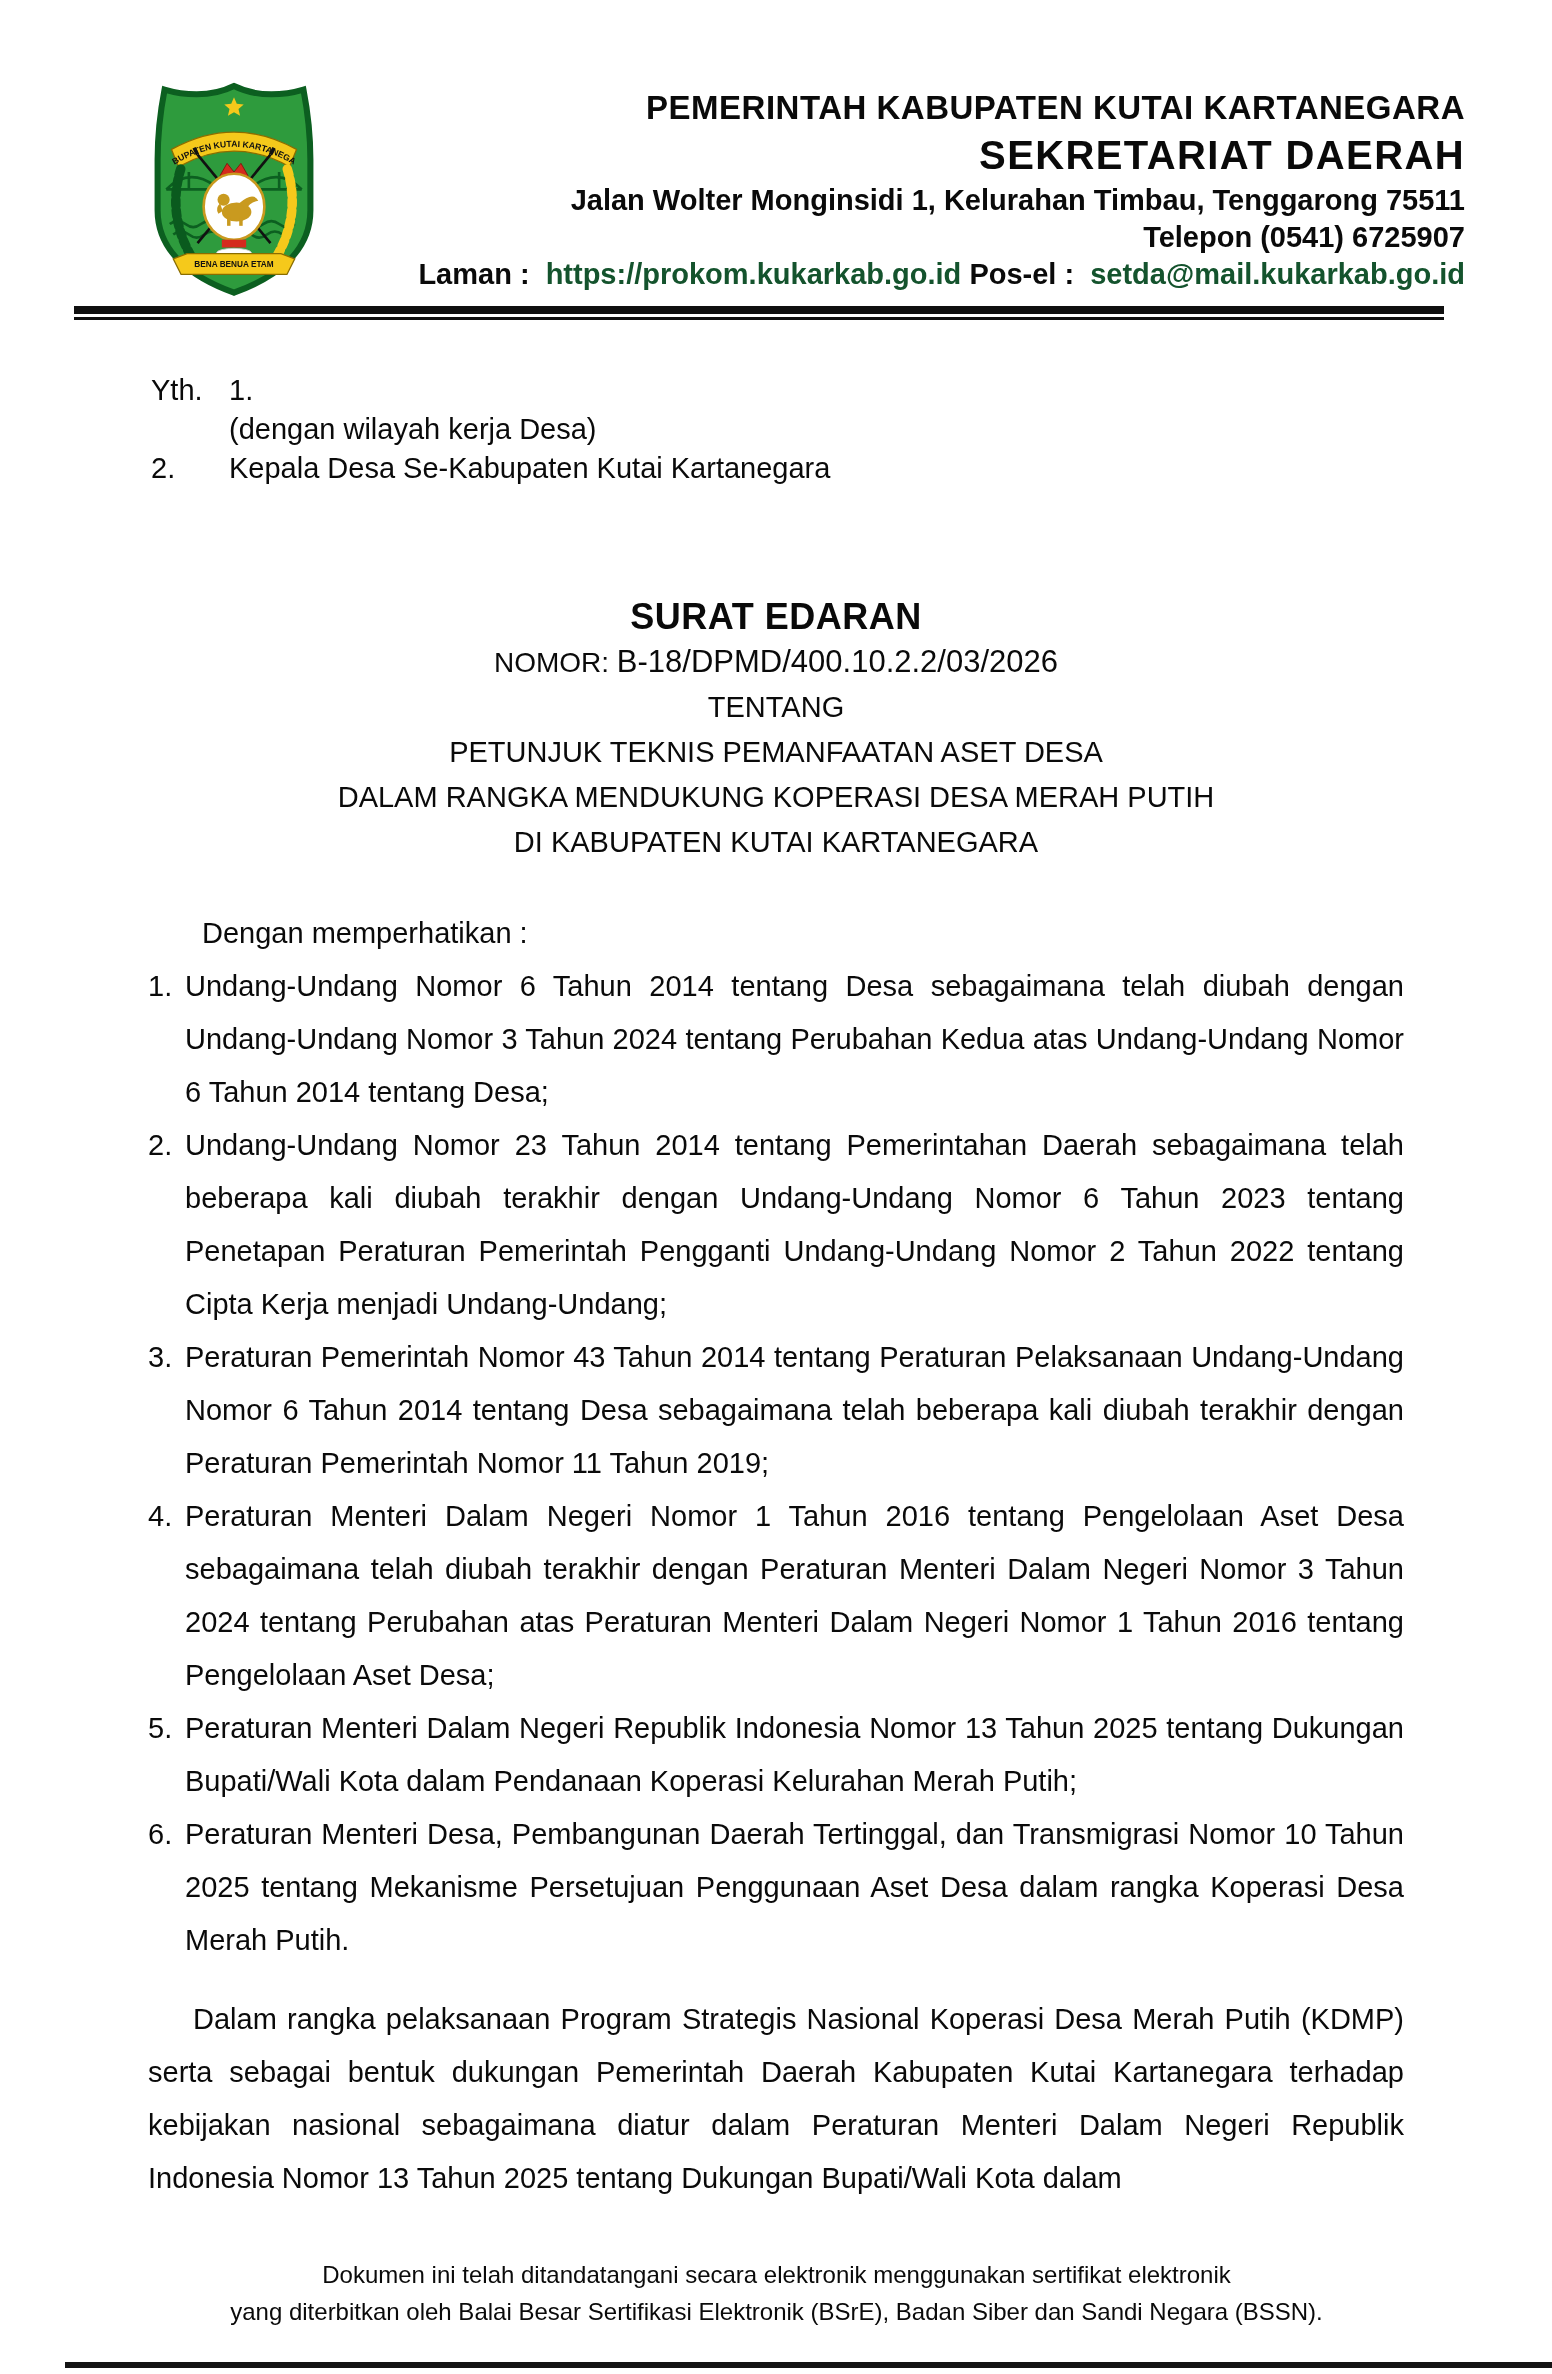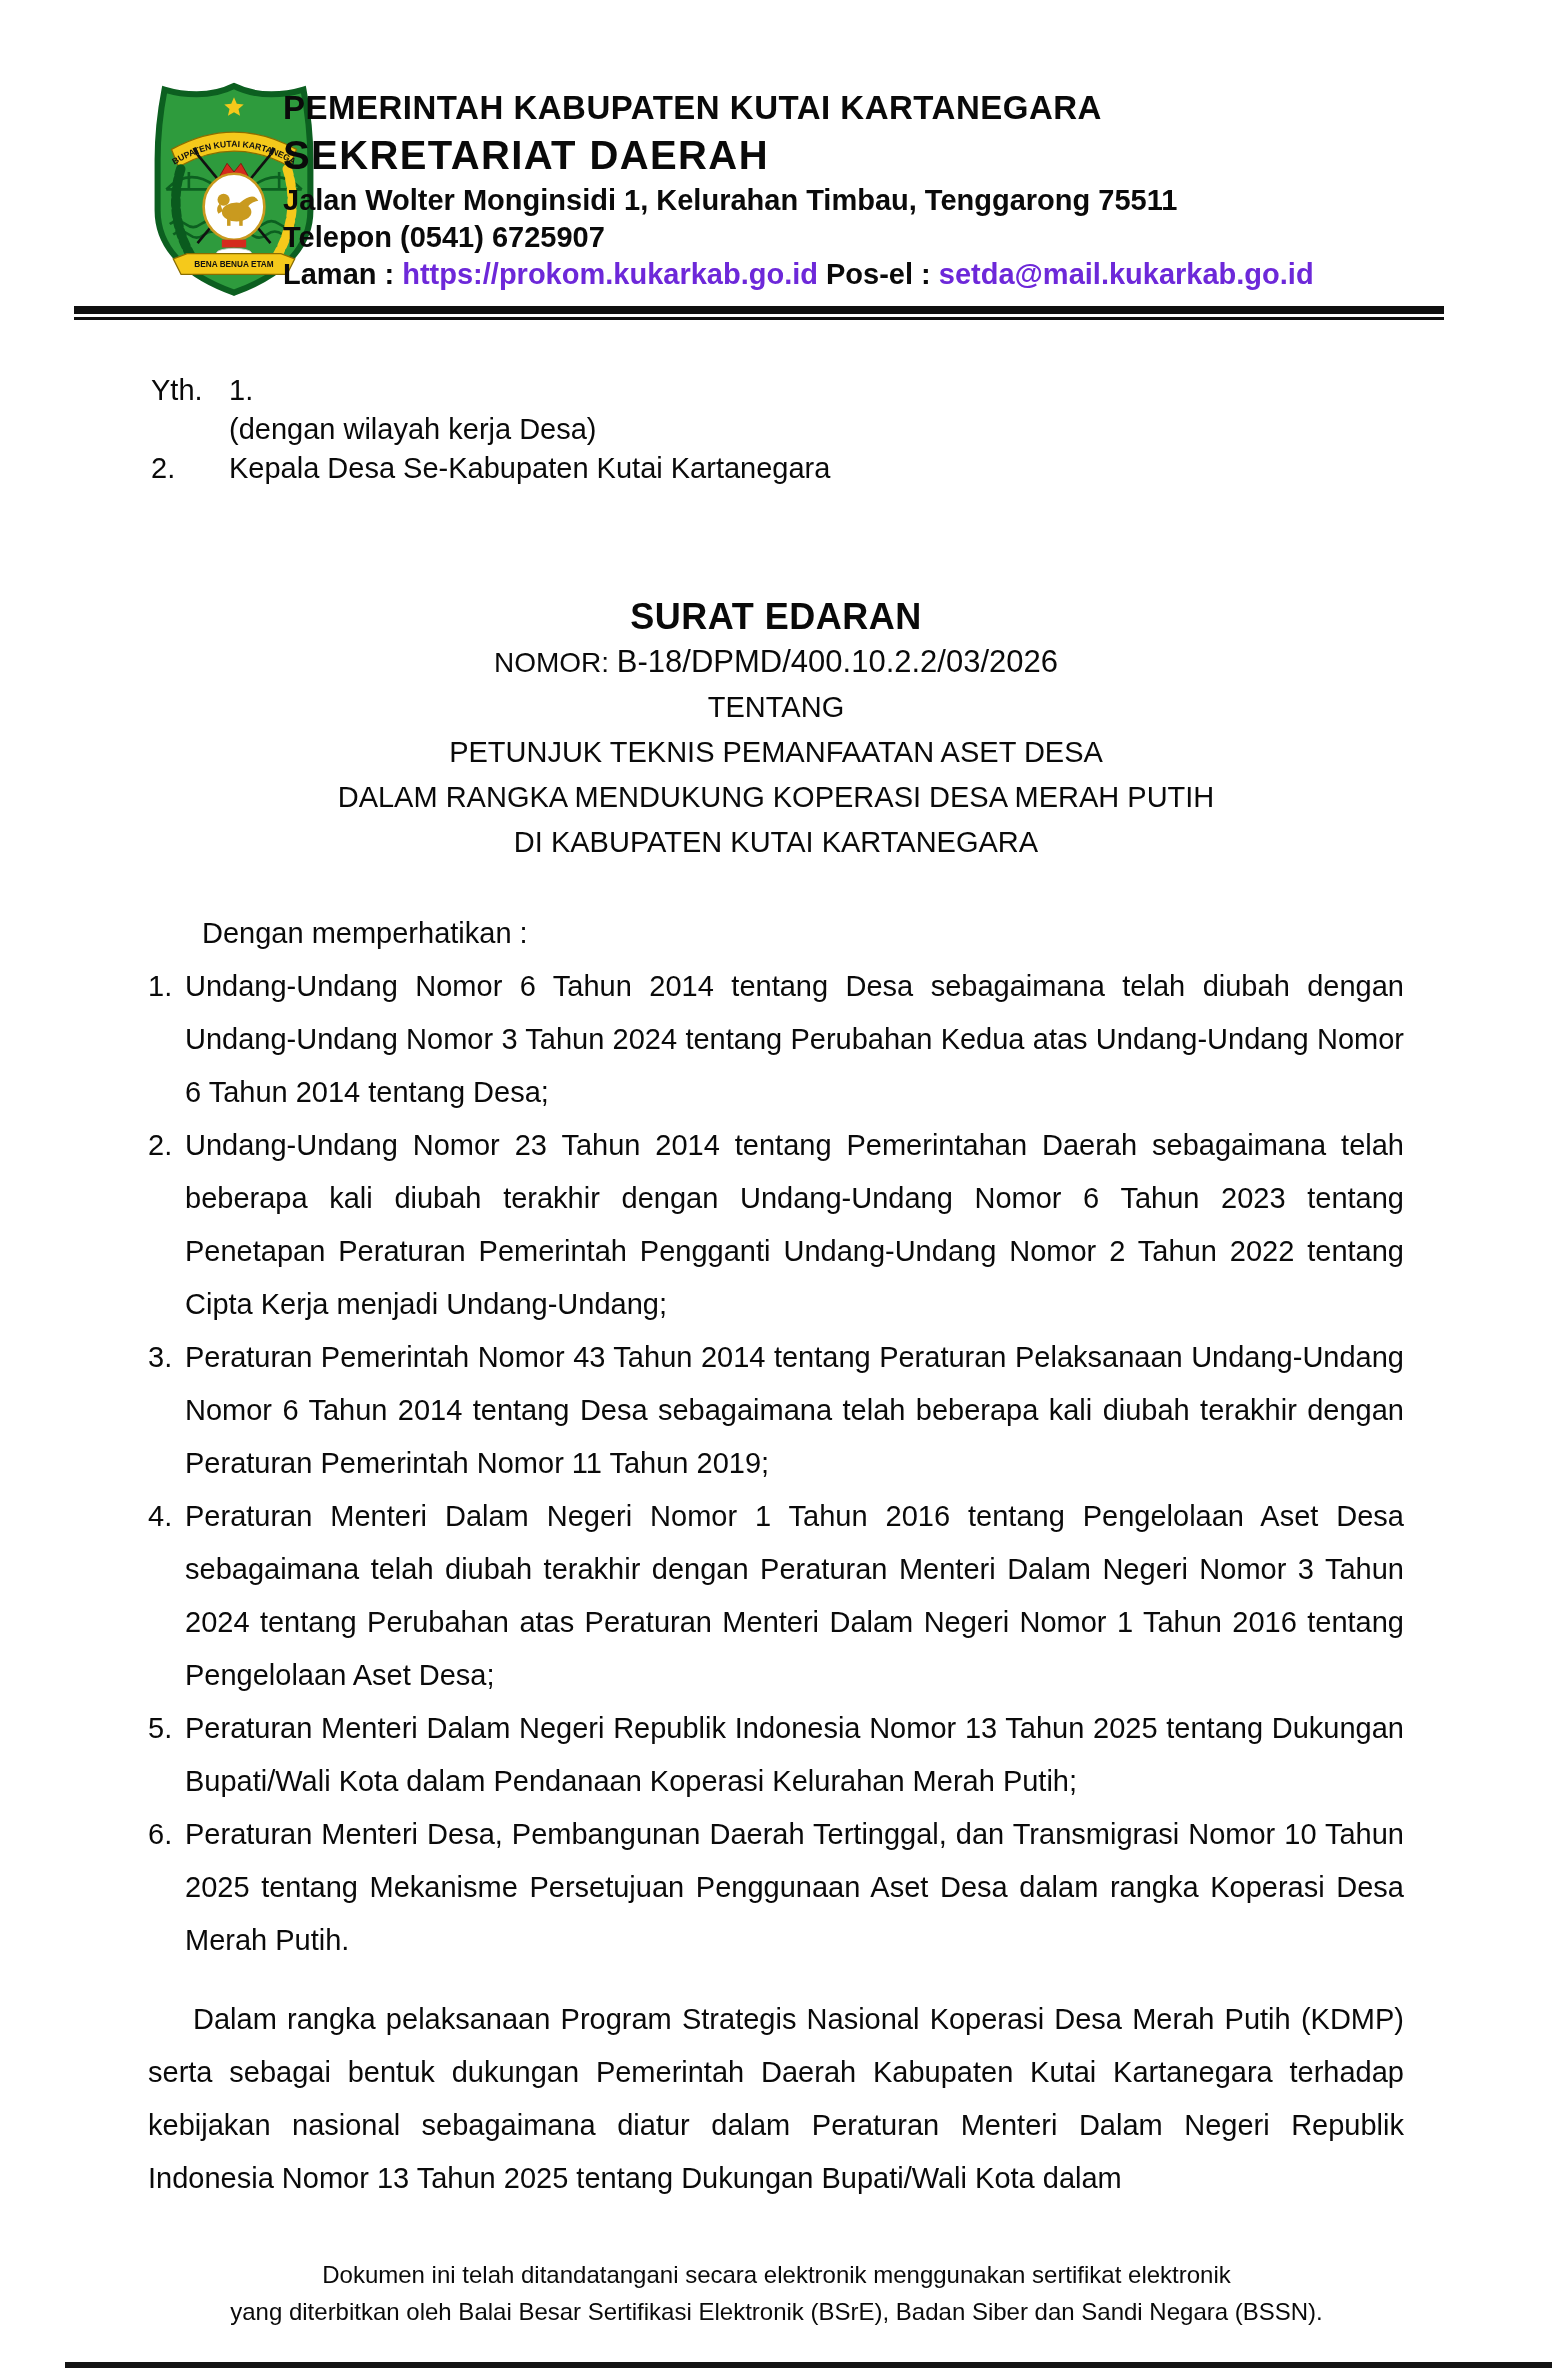--- a/index.html
+++ b/index.html
@@ -7,25 +7,25 @@
     position:relative;
     width:1553px;height:2375px;
     background:#ffffff;
     font-family:"Liberation Sans",sans-serif;
     color:#0a0a0a;
     overflow:hidden;
     margin:0 auto;
   }
   
   .logo{position:absolute;left:147px;top:80px;width:174px;height:217px;}
-  .header-text{position:absolute;left:283px;right:88px;top:87px;text-align:left;}
+  .header-text{position:absolute;left:283px;right:88px;top:87px;text-align:right;}
   .org-line1{font-size:33px;font-weight:bold;line-height:41px;letter-spacing:0.5px;}
   .org-line2{font-size:40px;font-weight:bold;line-height:54px;letter-spacing:1.4px;}
   .addr-line{font-size:29px;font-weight:bold;line-height:37px;}
-  .link{color:#6d28d9;text-decoration:none;}
+  .link{color:#14532d;text-decoration:none;margin-left:8px;}
   .rule-wrap{position:absolute;left:74px;right:109px;top:306px;}
   .rule-thick{height:8.3px;background:#101010;}
   .rule-thin{height:2.8px;background:#101010;margin-top:2.8px;}
   
   .recipients{
     position:absolute;left:151px;top:371px;
     display:grid;grid-template-columns:78px 49px auto;
     font-size:29px;line-height:39px;
   }
   .recipients .cell{white-space:nowrap;}

